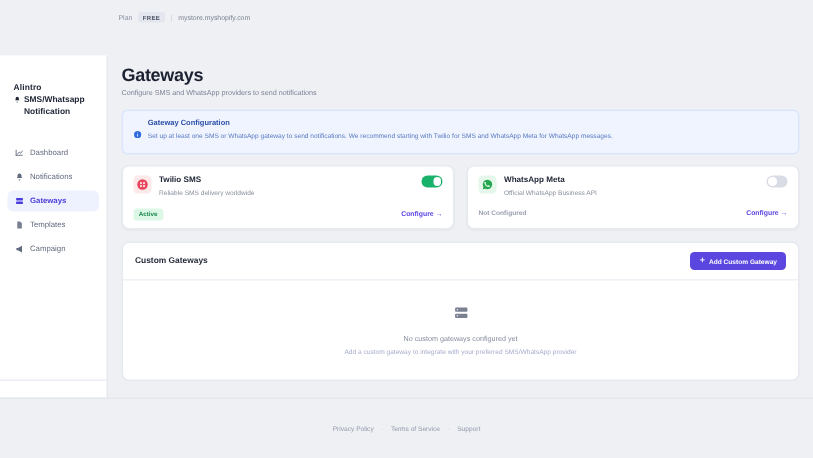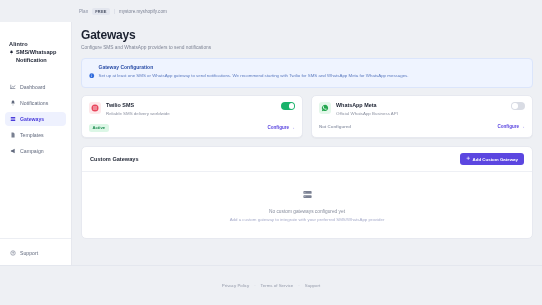--- a/index.html
+++ b/index.html
@@ -8,20 +8,21 @@
     font-family: "Liberation Sans", sans-serif;
     background: #eef0f4;
     overflow: hidden;
   }
   .app {
     position: relative;
     width: 542px; height: 305px;
     background: #eef0f4;
     display: flex;
     flex-direction: column;
+    gap: 15px;
   }
   .body-row { display: flex; flex: 1; min-height: 0; }
 
   
   .sidebar {
     width: 72px;
     background: #ffffff;
     border-right: 1px solid #e6e8ee;
     display: flex;
     flex-direction: column;

